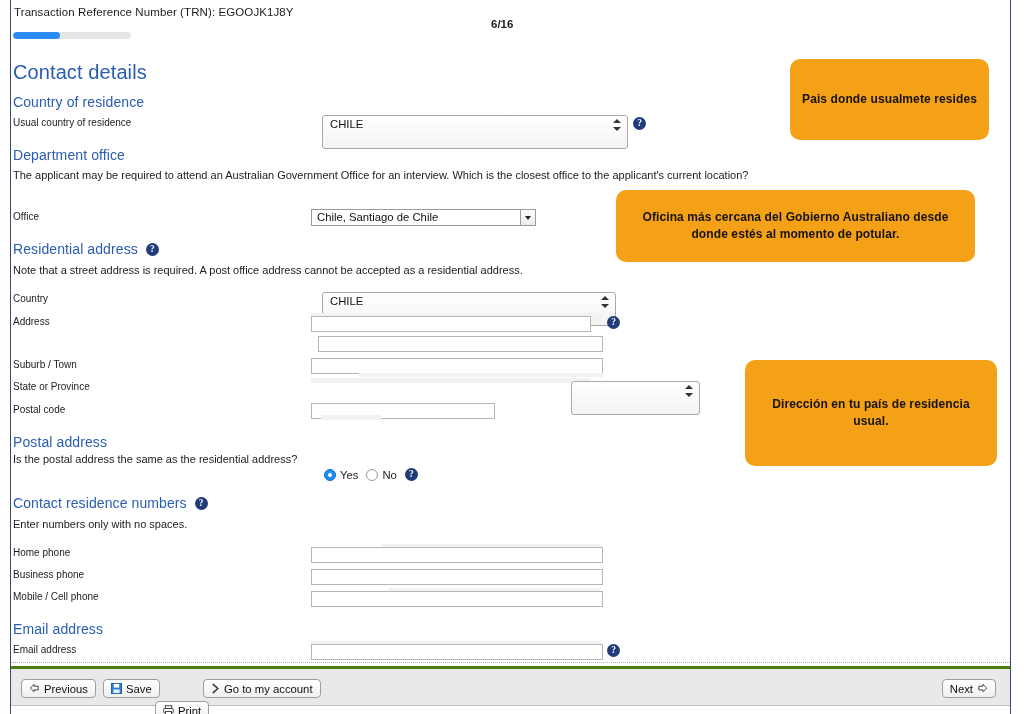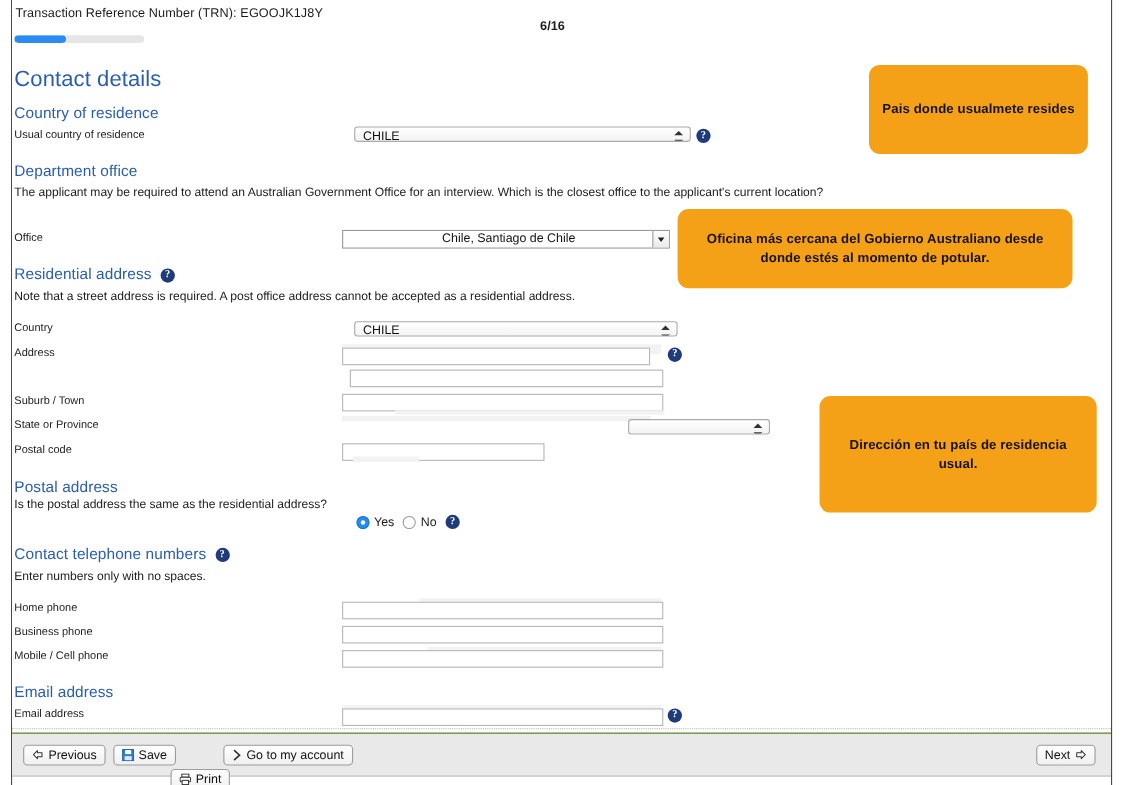--- a/index.html
+++ b/index.html
@@ -100,21 +100,21 @@
     outline: none;
   }
   .smudge {
     position: absolute;
     background: #f2f2f2;
     pointer-events: none;
   }
   
   .sel-mac {
     position: absolute;
-    height: 14px;
+    height: 34px;
     background: linear-gradient(#ffffff, #f3f3f3);
     border: 1px solid #a9a9a9;
     border-radius: 3px;
     font-size: 11.3px;
     color: #111;
     line-height: 16px;
     padding-left: 7px;
     cursor: pointer;
     overflow: hidden;
     white-space: nowrap;
@@ -190,21 +190,21 @@
     padding: 6px 12px;
     line-height: 1.45;
     letter-spacing: 0.1px;
   }
 
   
   .footer {
     position: absolute; left: 11px; top: 666px;
     width: 999px; height: 40px;
     background: #e9e9e9;
-    border-top: 1px solid #4d7c0f;
+    border-top: 3px solid #4d7c0f;
     border-bottom: 1px solid #bdbdbd;
   }
   .footer-dots {
     position: absolute; left: 11px; top: 662px; width: 999px;
     border-top: 1px dotted #b0b0b0;
   }
   .btn {
     position: absolute; top: 10px;
     height: 19px;
     background: linear-gradient(#ffffff, #f0f0f0);
@@ -242,21 +242,21 @@
     <div class="field-label" style="left:2px; top:117px;">Usual country of residence</div>
     <div class="sel-mac" style="left:311px; top:115px; width:306px;">
       <span>CHILE</span>
       <span class="arrows"></span>
     </div>
     <div class="help-icon" style="left:622px; top:117px;">?</div>
 
     <h2 class="sub-title" style="left:2px; top:147px;">Department office</h2>
     <div class="help-note" style="left:2px; top:169px; width:760px;">The applicant may be required to attend an Australian Government Office for an interview. Which is the closest office to the applicant's current location?</div>
     <div class="field-label" style="left:2px; top:211px;">Office</div>
-    <div class="sel-win" style="left:300px; top:209px; width:298px;text-align:center;">
+    <div class="sel-win" style="left:300px; top:209px; width:225px;">
       <span>Chile, Santiago de Chile</span>
       <span class="dbtn"></span>
     </div>
 
     <h2 class="sub-title" style="left:2px; top:241px;">
       <span>Residential address</span>
       <span class="help-icon inline">?</span>
     </h2>
     <div class="help-note" style="left:2px; top:264px; width:700px;">Note that a street address is required. A post office address cannot be accepted as a residential address.</div>
 
@@ -291,21 +291,21 @@
     <div class="help-note" style="left:2px; top:453px; width:500px;">Is the postal address the same as the residential address?</div>
     <div class="radio-row" style="left:313px; top:468px;">
       <span class="radio checked"></span>
       <span class="radio-label">Yes</span>
       <span class="radio"></span>
       <span class="radio-label">No</span>
       <span class="help-icon" style="position:relative; left:0; top:0;">?</span>
     </div>
 
     <h2 class="sub-title" style="left:2px; top:495px;">
-      <span>Contact telephone numbers</span>
+      <span>Contact residence numbers</span>
       <span class="help-icon inline">?</span>
     </h2>
     <div class="help-note" style="left:2px; top:518px;">Enter numbers only with no spaces.</div>
 
     <div class="field-label" style="left:2px; top:547px;">Home phone</div>
     <div class="smudge" style="left:370px; top:544px; width:220px; height:5px;"></div>
     <input class="txt" style="left: 300px; top: 547px; width: 292px;" type="text" value="">
 
     <div class="field-label" style="left:2px; top:569px;">Business phone</div>
     <input class="txt" style="left: 300px; top: 569px; width: 292px;" type="text" value="">

